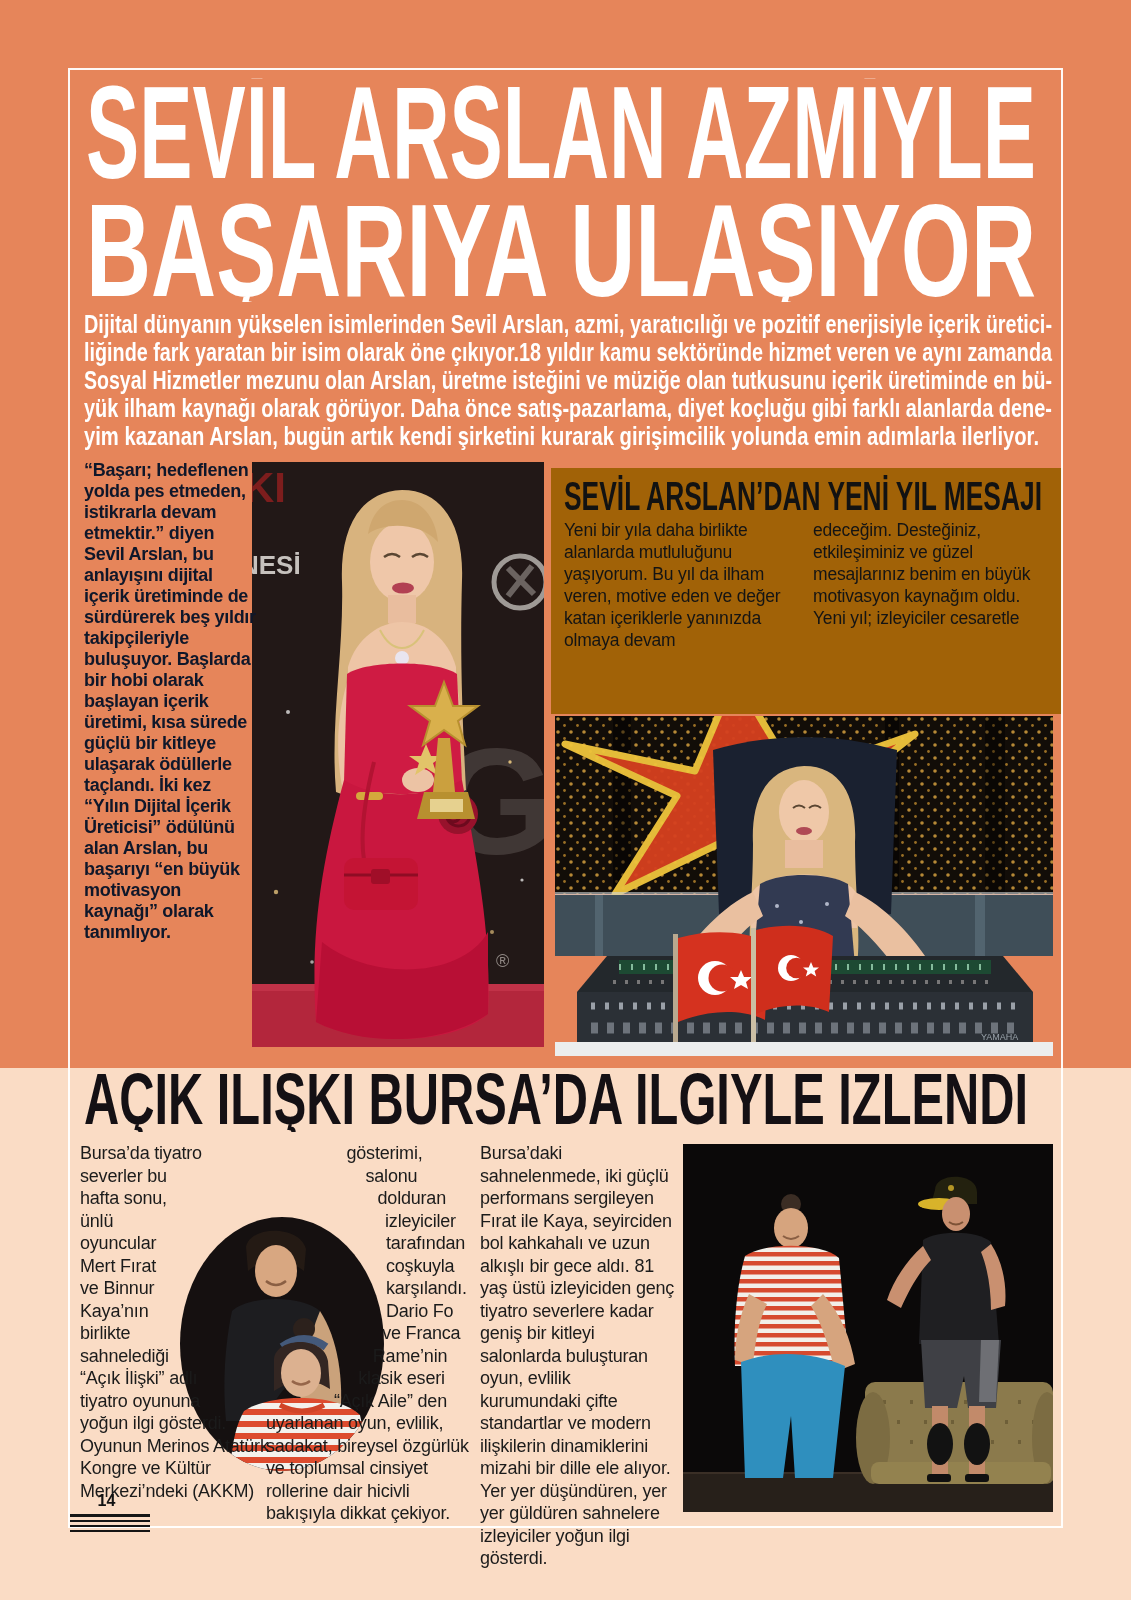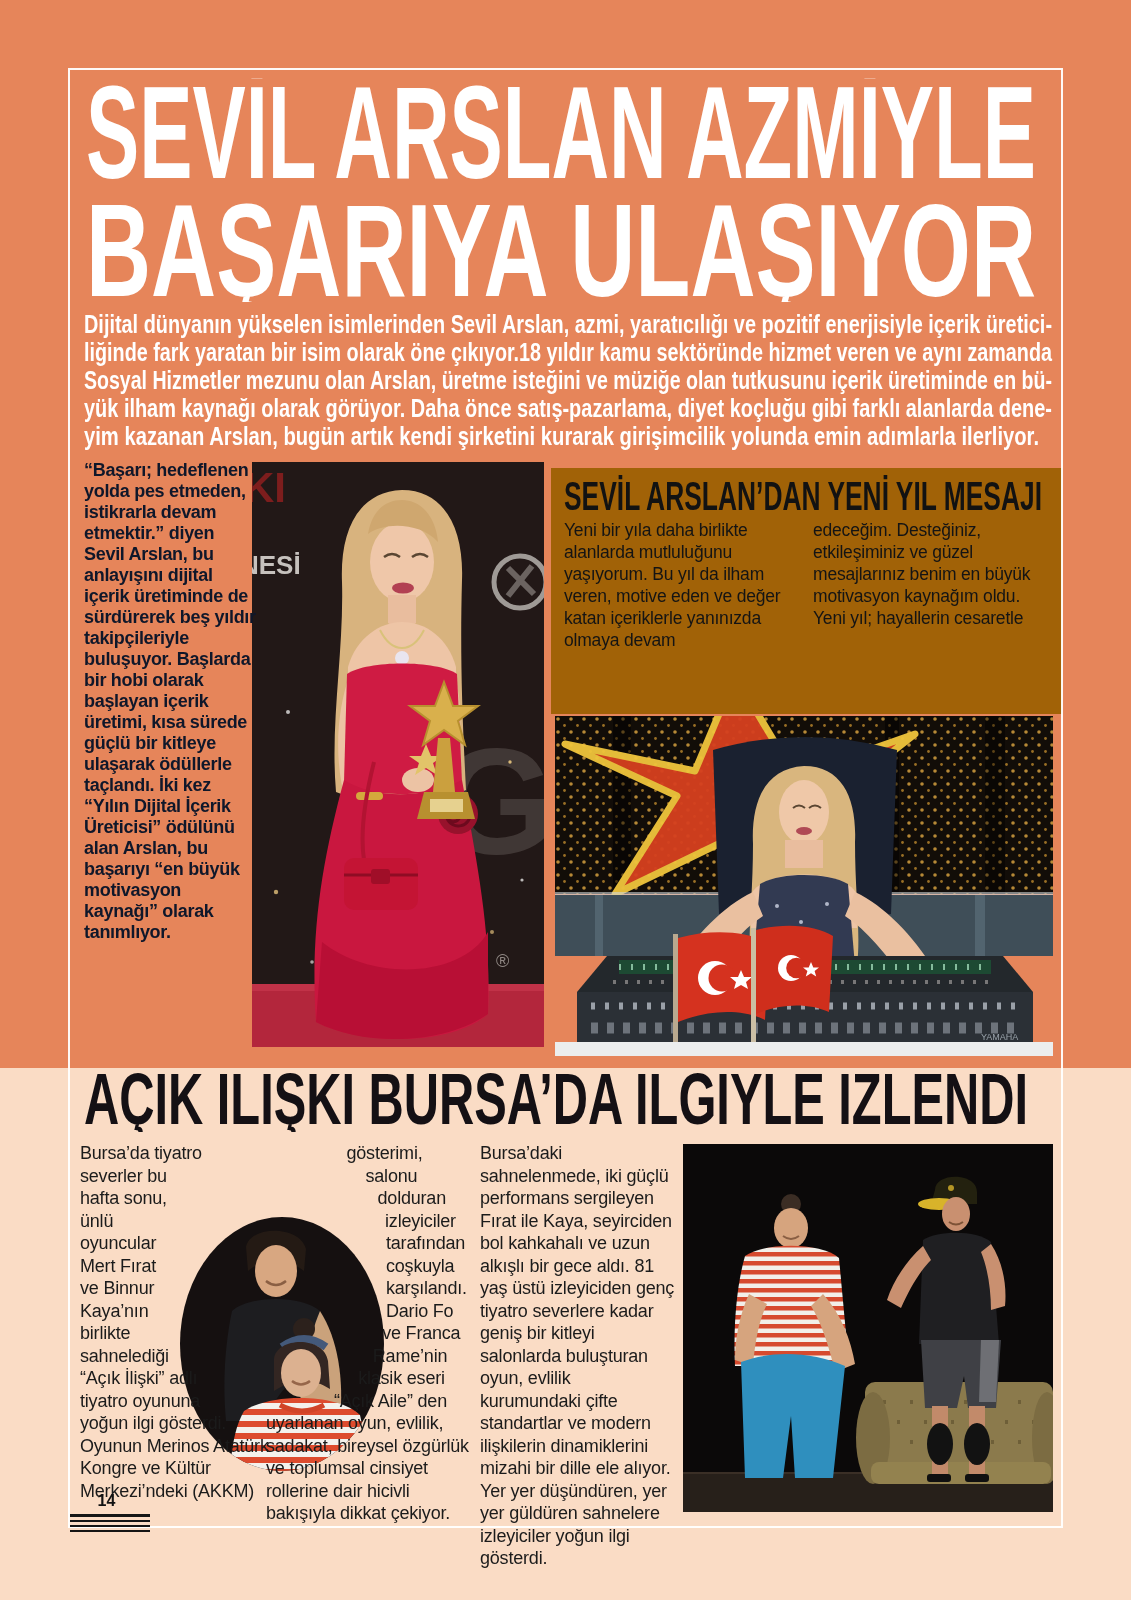--- a/index.html
+++ b/index.html
@@ -116,21 +116,21 @@
       </g>
     </g>
   </svg>
 
   <div class="message-box">
     <svg class="mb-title" width="487" height="42">
       <text x="0" y="36" font-size="40" textLength="478" lengthAdjust="spacingAndGlyphs">SEVİL ARSLAN’DAN YENİ YIL MESAJI</text>
     </svg>
     <div class="mb-cols">
       <div class="mb-col">Yeni bir yıla daha birlikte alanlarda mutluluğunu yaşıyorum. Bu yıl da ilham veren, motive eden ve değer katan içeriklerle yanınızda olmaya devam</div>
-      <div class="mb-col">edeceğim. Desteğiniz, etkileşiminiz ve güzel mesajlarınız benim en büyük motivasyon kaynağım oldu. Yeni yıl; hayallerin cesaretle</div>
+      <div class="mb-col">edeceğim. Desteğiniz, etkileşiminiz ve güzel mesajlarınız benim en büyük motivasyon kaynağım oldu. Yeni yıl; izleyiciler cesaretle</div>
     </div>
   </div>
 
   <svg class="photo" style="left:555px;top:716px;" width="498" height="340" viewBox="0 0 498 340">
     <defs>
       <pattern id="dots" width="13" height="13" patternUnits="userSpaceOnUse">
         <circle cx="3" cy="3" r="1.8" fill="#c9973b"></circle>
         <circle cx="9.5" cy="9.5" r="1.4" fill="#a87a28"></circle>
       </pattern>
     </defs>

